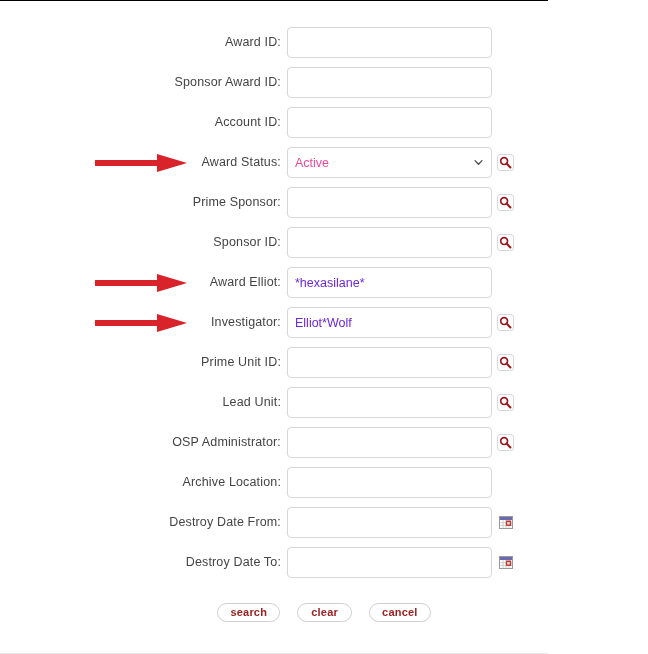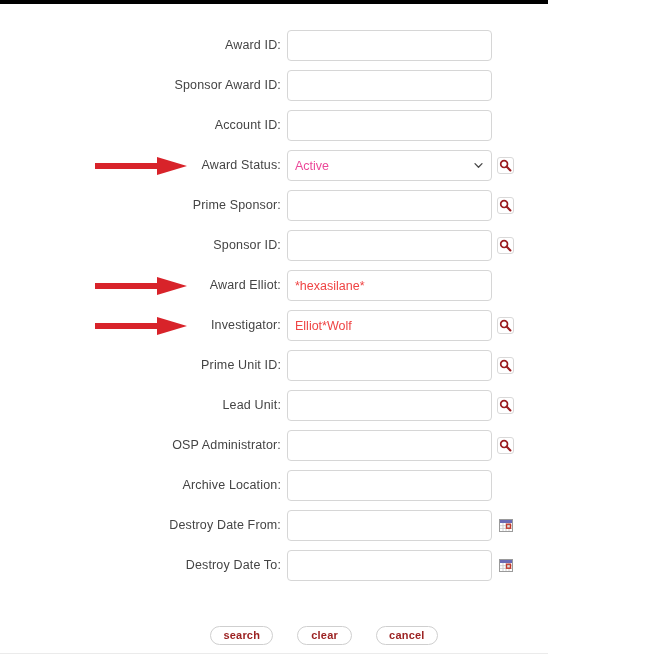--- a/index.html
+++ b/index.html
@@ -13,21 +13,21 @@
     background: #ffffff;
     font-family: "Liberation Sans", sans-serif;
     overflow: hidden;
     position: relative;
   }
   .page {
     position: relative;
     width: 548px;
     height: 654px;
     box-sizing: border-box;
-    border-top: 4px solid #000000;
+    border-top: 1px solid #000000;
     border-bottom: 1px solid #ebebeb;
     background: #fff;
   }
 
   
   .form {
     position: absolute;
     left: 0;
     top: 26px;
     width: 648px;
@@ -56,21 +56,21 @@
   }
   .txt {
     width: 205px;
     height: 31px;
     box-sizing: border-box;
     border: 1px solid #d6d6d6;
     border-radius: 4px;
     background: #ffffff;
     font-family: "Liberation Sans", sans-serif;
     font-size: 12.5px;
-    color: #ef4444;
+    color: #6d28d9;
     padding: 0 7px;
     outline: none;
   }
   .txt::placeholder { color: #b5b5b5; }
 
   select.txt {
     appearance: none;
     -webkit-appearance: none;
     -moz-appearance: none;
     padding-right: 24px;
@@ -117,22 +117,21 @@
   .arrow svg { display: block; }
 
   
   .btn-bar {
     position: absolute;
     left: 0;
     top: 602px;
     width: 648px;
     display: flex;
     justify-content: center;
-    gap: 24px;
-    margin-top: 20px;
+    gap: 17px;
   }
   .pill {
     min-width: 55px;
     height: 19px;
     border: 1px solid #cfcfcf;
     border-radius: 10px;
     background: #ffffff;
     color: #9c2222;
     font-family: "Liberation Sans", sans-serif;
     font-size: 11px;

